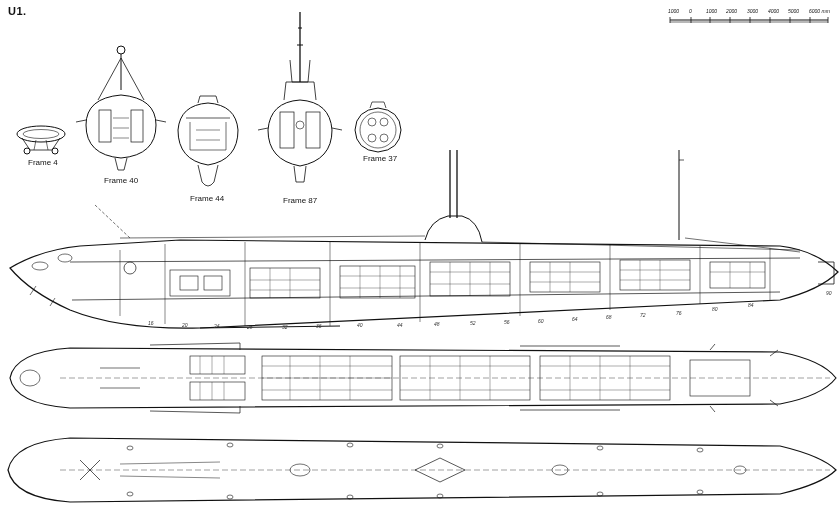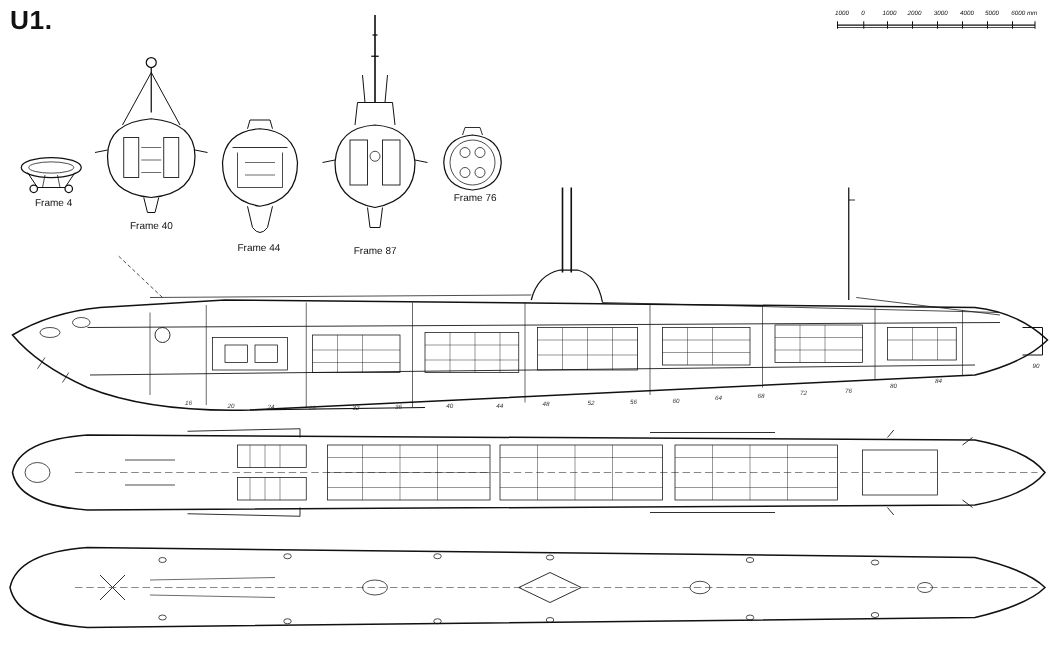--- a/index.html
+++ b/index.html
@@ -1,17 +1,17 @@
 <!DOCTYPE html>
 <html><head>
 <meta charset="utf-8">
 <style>
   html,body{margin:0;padding:0;background:#fff;}
   body{width:840px;height:521px;overflow:hidden;position:relative;font-family:"Liberation Sans",sans-serif;color:#111;}
-  .title{position:absolute;left:8px;top:5px;font-size:21px;font-weight:bold;letter-spacing:0.5px;}
+  .title{position:absolute;left:8px;top:5px;font-size:11px;font-weight:bold;letter-spacing:0.5px;}
   .scale{position:absolute;left:668px;top:8px;width:170px;height:20px;}
   .scale-lbl{position:absolute;top:0;font-size:5px;font-style:italic;white-space:nowrap;}
   .frame-label{position:absolute;font-size:8px;white-space:nowrap;text-align:center;}
   .keel-label{position:absolute;font-size:5px;font-style:italic;color:#333;}
   svg{position:absolute;left:0;top:0;}
 </style>
 </head>
 <body>
 
 <div class="title">U1.</div>
@@ -204,21 +204,21 @@
           <ellipse cx="700" cy="492" rx="3" ry="2"></ellipse>
       </g>
     </g>
   </g>
 </svg>
 
 <div class="frame-label" style="left:28px;top:158px">Frame 4</div>
 <div class="frame-label" style="left:104px;top:176px">Frame 40</div>
 <div class="frame-label" style="left:190px;top:194px">Frame 44</div>
 <div class="frame-label" style="left:283px;top:196px">Frame 87</div>
-<div class="frame-label" style="left:363px;top:154px">Frame 76</div>
+<div class="frame-label" style="left:363px;top:154px">Frame 37</div>
 
 <div class="keel-label" style="left:148px;top:320px">16</div>
 <div class="keel-label" style="left:182px;top:322px">20</div>
 <div class="keel-label" style="left:214px;top:323px">24</div>
 <div class="keel-label" style="left:247px;top:324px">28</div>
 <div class="keel-label" style="left:282px;top:324px">32</div>
 <div class="keel-label" style="left:316px;top:323px">36</div>
 <div class="keel-label" style="left:357px;top:322px">40</div>
 <div class="keel-label" style="left:397px;top:322px">44</div>
 <div class="keel-label" style="left:434px;top:321px">48</div>

